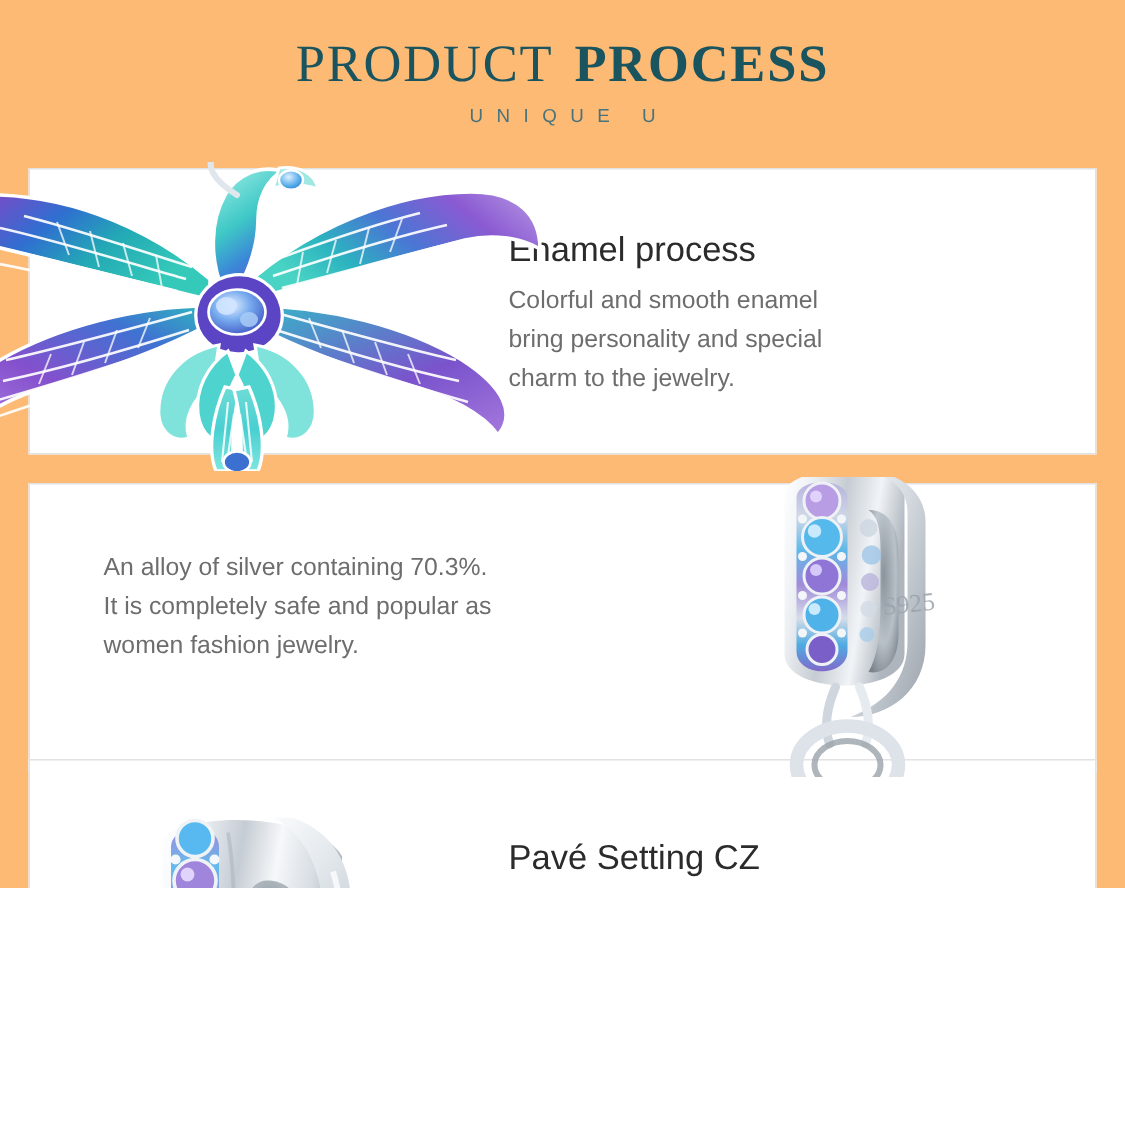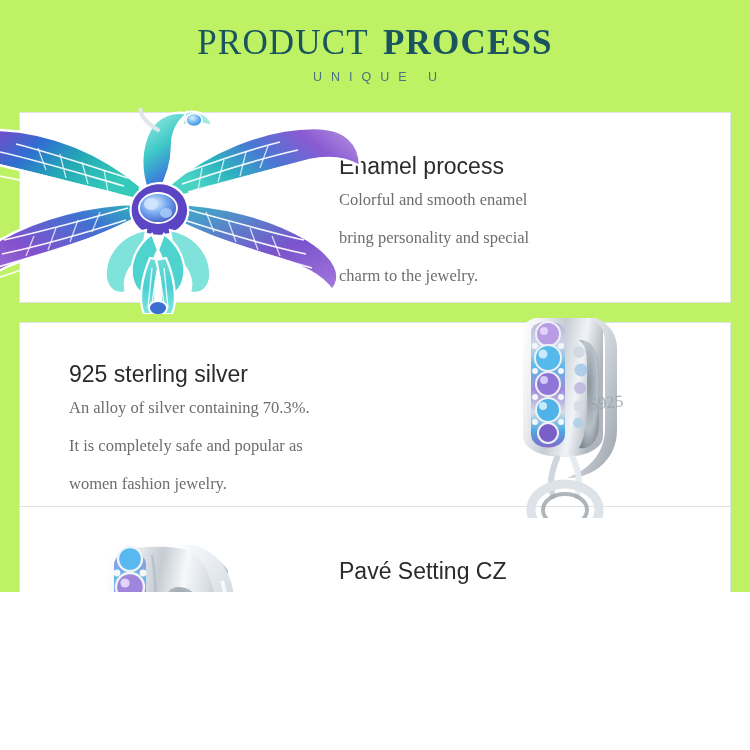--- a/index.html
+++ b/index.html
@@ -11,21 +11,21 @@
     width: 750px;
     height: 750px;
     font-family: "Liberation Sans", sans-serif;
     -webkit-font-smoothing: antialiased;
     overflow: hidden;
   }
   #page {
     position: relative;
     width: 750px;
     height: 592px;
-    background: #bef264;
+    background: #fdba74;
     overflow: hidden;
   }
 
   
   .header {
     position: absolute;
     left: 0;
     top: 22px;
     width: 750px;
     text-align: center;
@@ -70,24 +70,24 @@
   }
   .card-heading {
     font-family: "Liberation Sans", sans-serif;
     font-size: 23px;
     line-height: 30px;
     color: #2b2b2b;
     font-weight: 400;
     white-space: nowrap;
   }
   .card-body {
-    margin-top: 0;
-    font-family: Liberation Serif, serif;
+    margin-top: 6px;
+    font-family: Liberation Sans, sans-serif;
     font-size: 16.5px;
-    line-height: 38px;
+    line-height: 26px;
     color: #6d6d6d;
     font-weight: 400;
     white-space: pre-line;
   }
 
   
   #text-1 { left: 319px; top: 38px; }
   #text-2 { left: 49px;  top: 36px; }
   #text-3 { left: 319px; top: 49px; }
 
@@ -140,21 +140,20 @@
     <div class="card-text" id="text-1">
       <div class="card-heading">Enamel process</div>
       <div class="card-body">Colorful and smooth enamel
 bring personality and special
 charm to the jewelry.</div>
     </div>
   </div>
 
   <div class="card" id="card-2">
     <div class="card-text" id="text-2">
-      <div class="card-heading">925 sterling silver</div>
       <div class="card-body">An alloy of silver containing 70.3%.
 It is completely safe and popular as
 women fashion jewelry.</div>
     </div>
   </div>
 
   <div class="card" id="card-3">
     <div class="card-text" id="text-3">
       <div class="card-heading">Pavé Setting CZ</div>
     </div>

